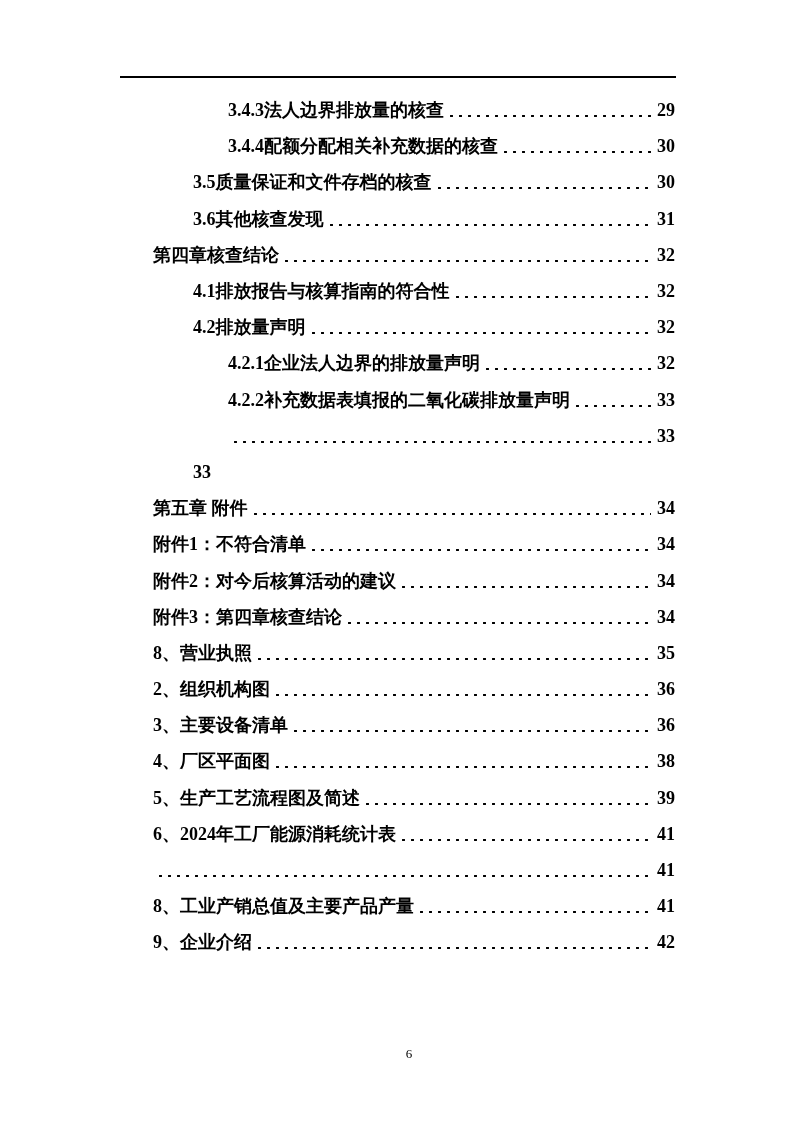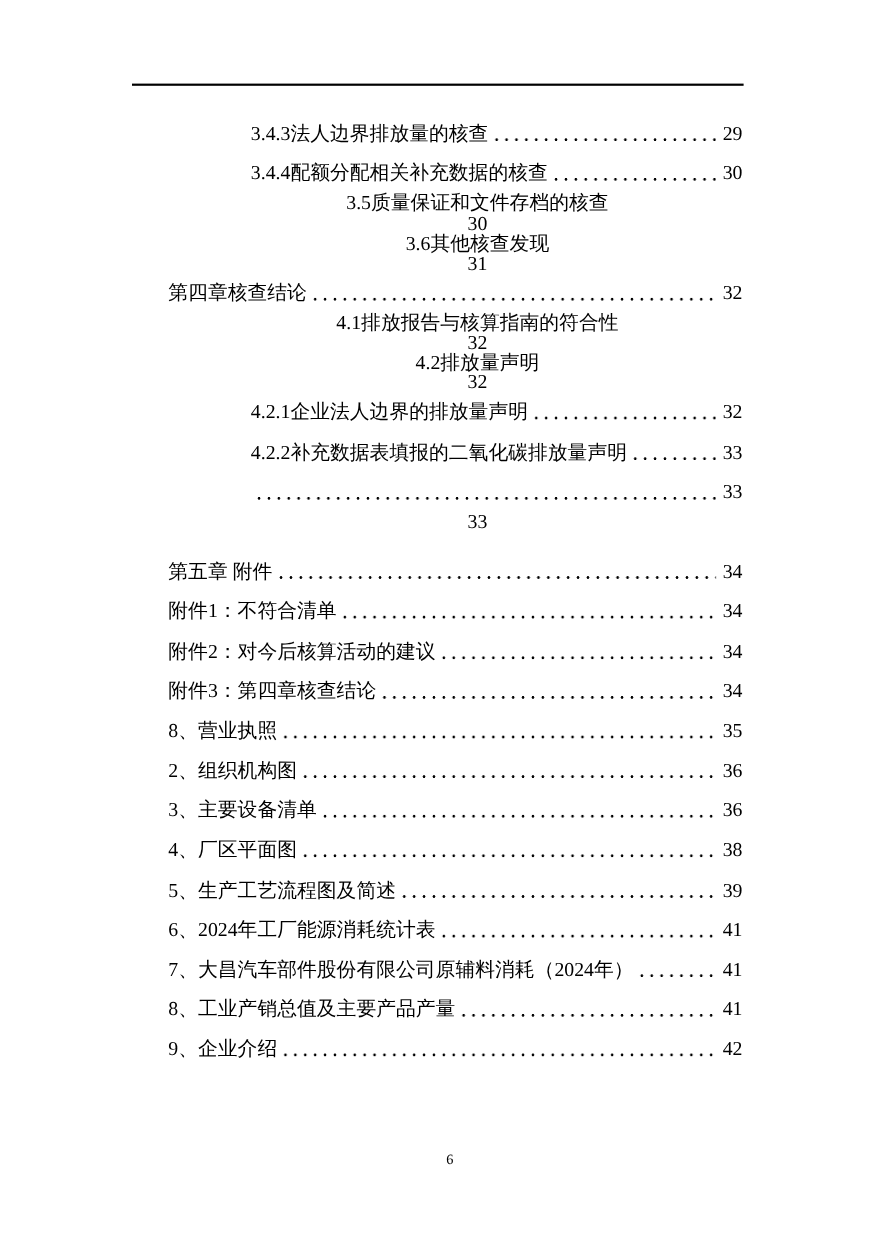--- a/index.html
+++ b/index.html
@@ -20,33 +20,34 @@
     position: absolute;
     left: 120px;
     top: 76px;
     width: 556px;
     height: 1.5px;
     background: #000000;
   }
   .toc {
     position: absolute;
     left: 120px;
-    top: 103px;
+    top: 92px;
     width: 555px;
+    font-weight: bold;
   }
   .toc-row {
     display: flex;
     align-items: center;
     height: 36.2px;
     font-size: 18px;
     line-height: 1;
     white-space: nowrap;
   }
   .toc-row.lvl1 { padding-left: 33px; text-align: center; }
-  .toc-row.lvl2 { padding-left: 73px; flex-direction: column; }
+  .toc-row.lvl2 { padding-left: 73px; }
   .toc-row.lvl3 { padding-left: 108px; }
   .toc-label {
     flex: 0 0 auto;
   }
   .toc-leader {
     flex: 1 1 auto;
     height: 18px;
     margin: 0 6px 0 3px;
     background-image: radial-gradient(circle, #000000 1.1px, transparent 1.5px);
     background-size: 9px 4px;
@@ -171,21 +172,20 @@
       <span class="toc-label">5、生产工艺流程图及简述</span>
       <span class="toc-leader"></span>
       <span class="toc-page">39</span>
     </div>
       <div class="toc-row lvl1">
       <span class="toc-label">6、2024年工厂能源消耗统计表</span>
       <span class="toc-leader"></span>
       <span class="toc-page">41</span>
     </div>
       <div class="toc-row lvl1">
-      <span class="toc-label">7、大昌汽车部件股份有限公司原辅料消耗（2024年）</span>
       <span class="toc-leader"></span>
       <span class="toc-page">41</span>
     </div>
       <div class="toc-row lvl1">
       <span class="toc-label">8、工业产销总值及主要产品产量</span>
       <span class="toc-leader"></span>
       <span class="toc-page">41</span>
     </div>
       <div class="toc-row lvl1">
       <span class="toc-label">9、企业介绍</span>

